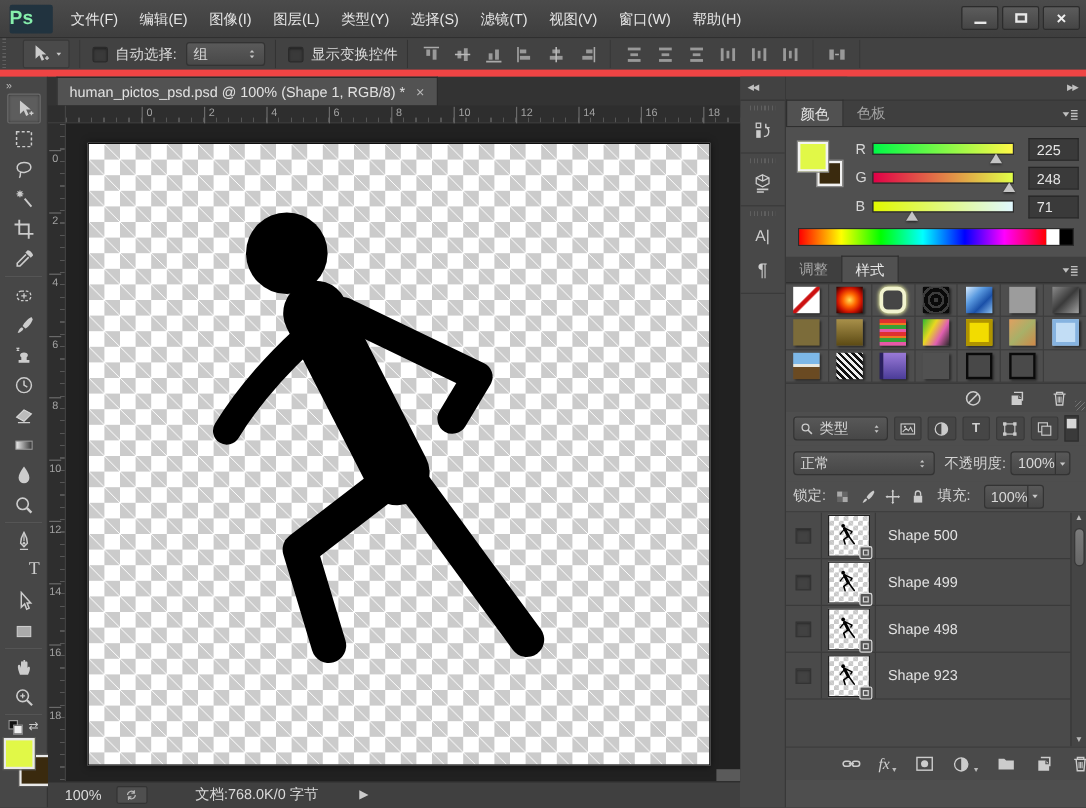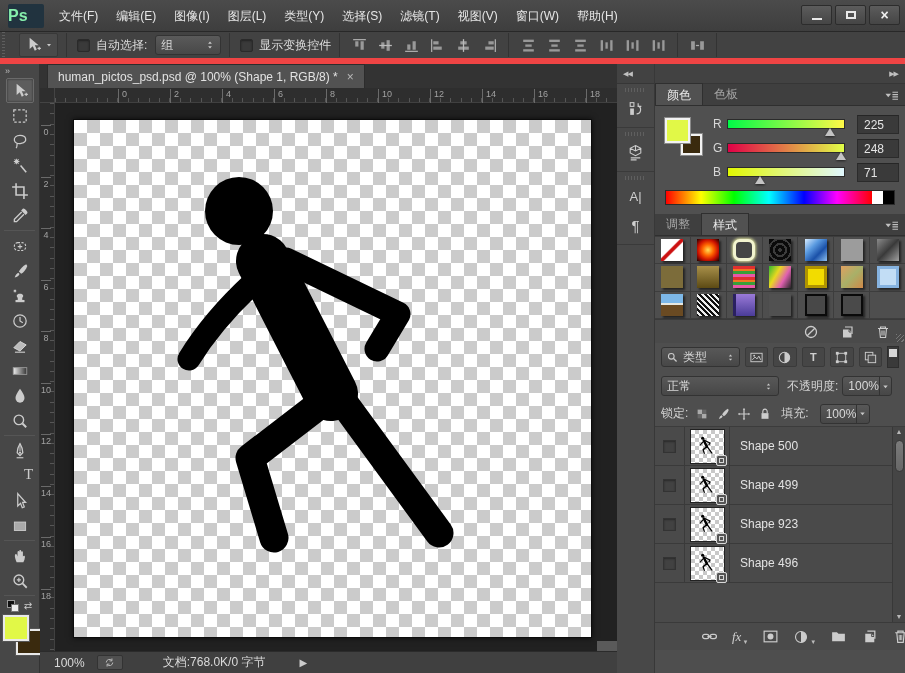--- a/index.html
+++ b/index.html
@@ -973,35 +973,35 @@
             <span class="eye-box"></span>
           </span>
         <span class="thumb-col">
           <span class="lthumb">
               <svg viewBox="0 0 519 519">
                 <use href="#walk-man"></use>
               </svg>
               <span class="vmask-badge"></span>
             </span>
         </span>
-        <span class="lname">Shape 923</span>
+        <span class="lname">Shape 498</span>
       </div>
       <div class="layer-row">
         <span class="eye-col">
             <span class="eye-box"></span>
           </span>
         <span class="thumb-col">
           <span class="lthumb">
               <svg viewBox="0 0 519 519">
                 <use href="#walk-man"></use>
               </svg>
               <span class="vmask-badge"></span>
             </span>
         </span>
-        <span class="lname">Shape 496</span>
+        <span class="lname">Shape 923</span>
       </div>
       <div id="lscroll">
         <span class="arr">▲</span>
         <span class="thumbbar"></span>
         <span class="arr dn">▼</span>
       </div>
     </div>
     <div id="layersbar">
       <span>
           <svg class="ic" width="17" height="17">

